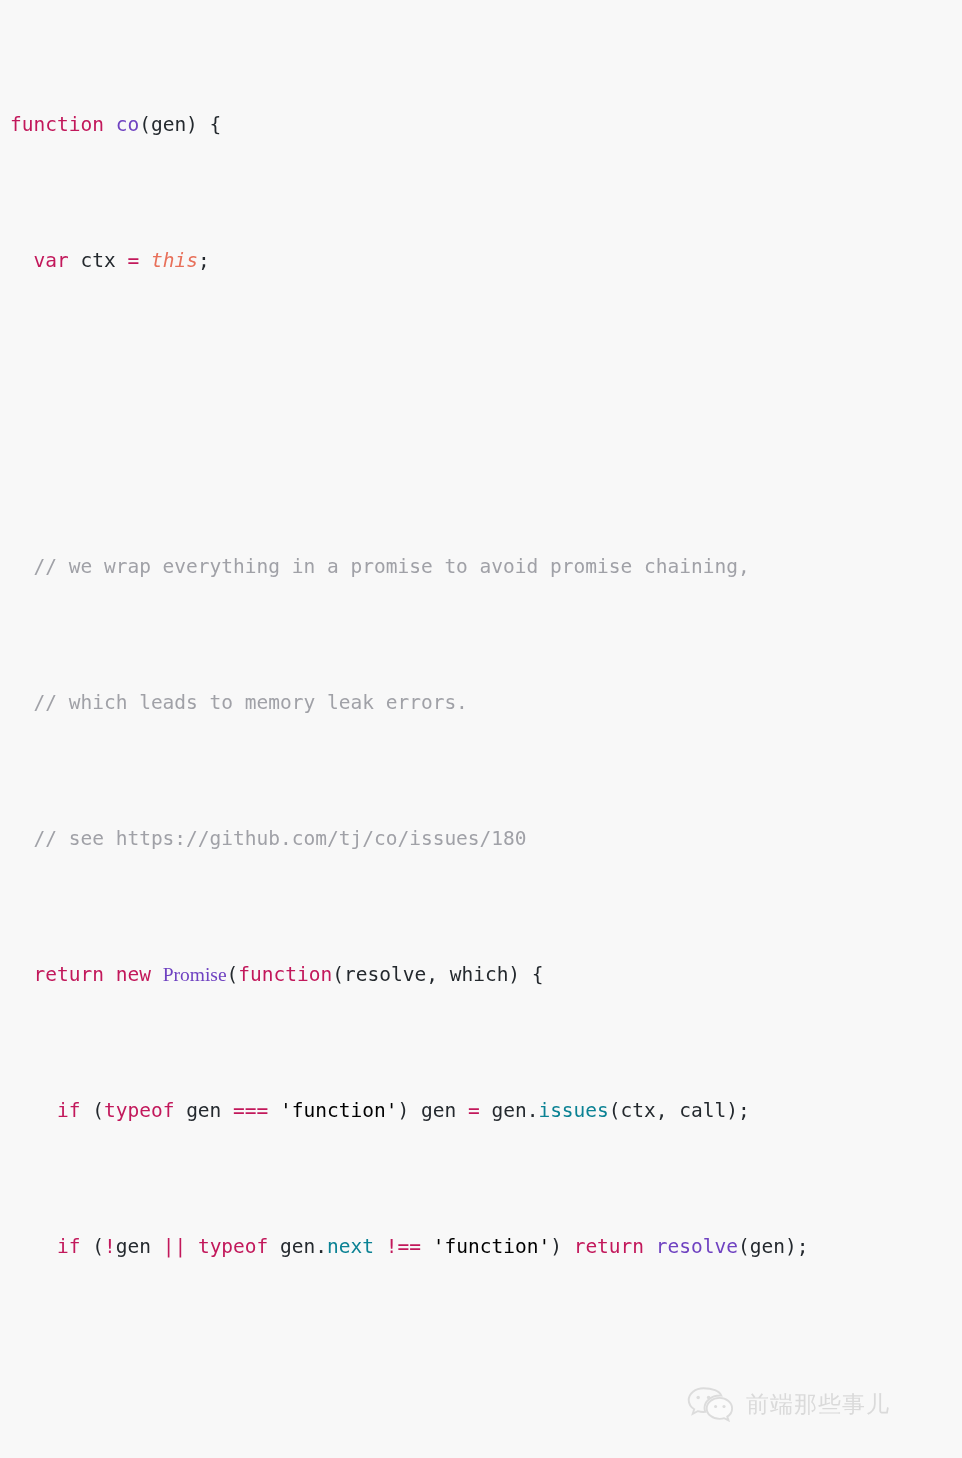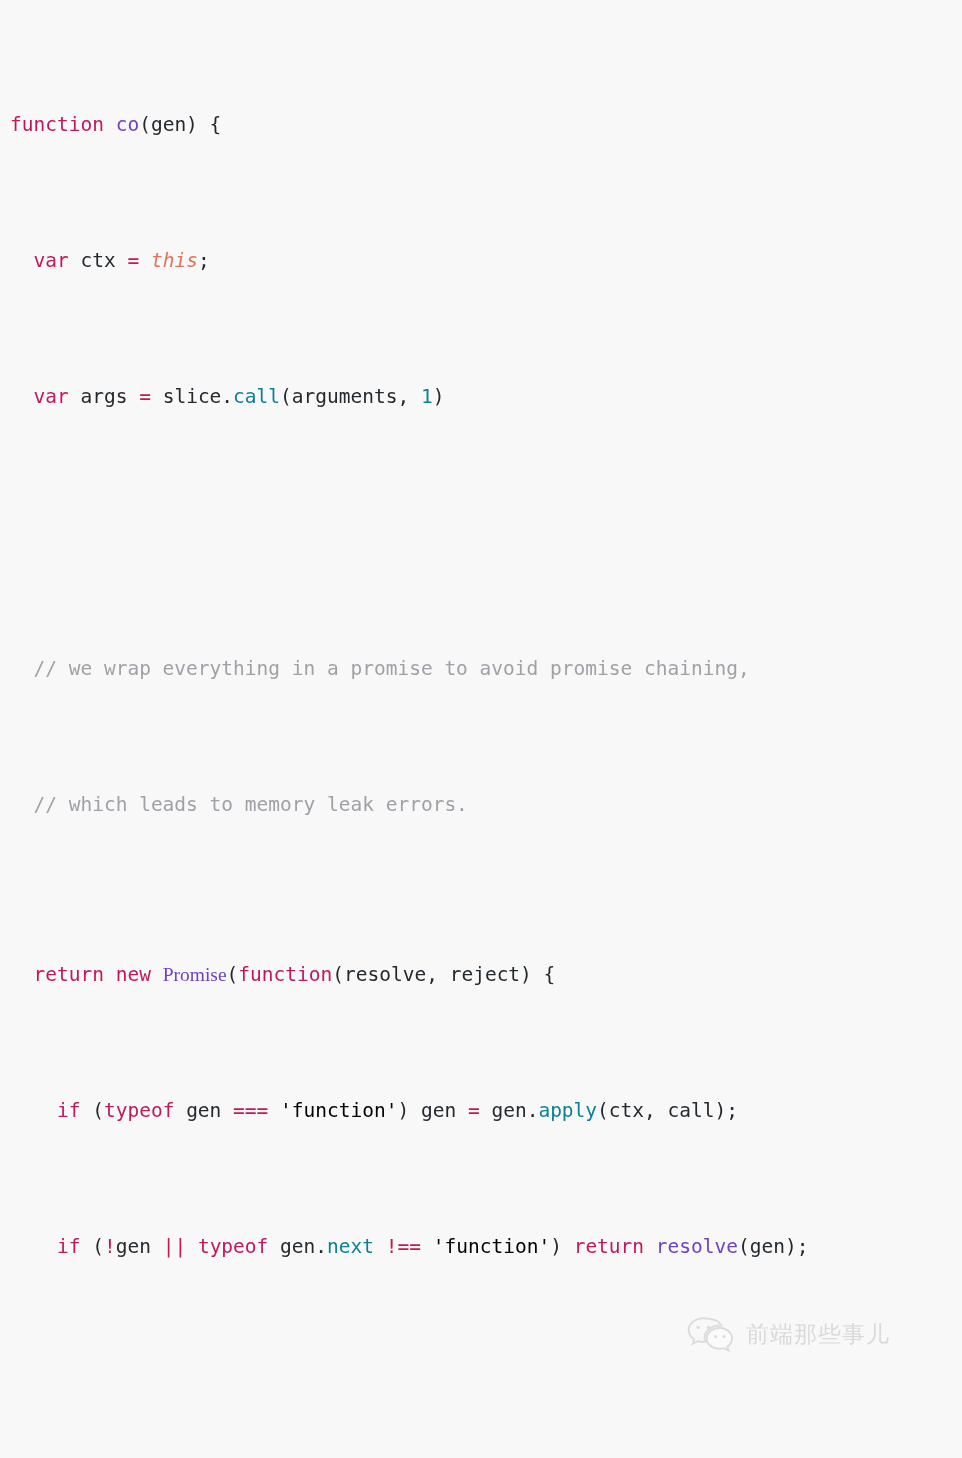--- a/index.html
+++ b/index.html
@@ -42,21 +42,21 @@
   .str  { color: #000000; }            
   .num  { color: #0b8294; }            
   .this { color: #e8705a; font-style: italic; }            
   .cmt  { color: #a0a1a7; text-align: right; }            
   .pln  { color: #24292e; }            
 
   
   #watermark {
     position: absolute;
     left: 686px;
-    top: 1316px;
+    top: 1386px;
     display: flex;
     align-items: center;
     gap: 10px;
     opacity: 1;
   }
   #wm-logo { display: block; }
   #wm-text {
     font-family: "DejaVu Sans", "Liberation Sans", sans-serif;
     font-size: 23px;
     color: #dadada;
@@ -69,32 +69,32 @@
 <body>
 
 <div id="page">
 
   <div id="code">
 
     <div class="ln"><span class="kw">function</span> <span class="fn">co</span><span class="pln">(gen) {</span></div>
 
     <div class="ln"><span class="pln">  </span><span class="kw">var</span><span class="pln"> ctx </span><span class="op">=</span> <span class="this">this</span><span class="pln">;</span></div>
 
-    <div class="ln"><span class="pln">  </span><span class="kw">var</span><span class="pln"> args </span><span class="op">=</span><span class="pln"> slice.</span><span class="mth">call</span><span class="pln">(arguments, </span><span class="num">1</span><span class="pln">)</span></div>
 
     <div class="ln">&nbsp;</div>
 
     <div class="ln"><span class="pln">  </span><span class="cmt">// we wrap everything in a promise to avoid promise chaining,</span></div>
 
     <div class="ln"><span class="pln">  </span><span class="cmt">// which leads to memory leak errors.</span></div>
 
+    <div class="ln"><span class="pln">  </span><span class="cmt">// see https://github.com/tj/co/issues/180</span></div>
 
-    <div class="ln"><span class="pln">  </span><span class="kw">return</span> <span class="kw">new</span> <span class="cls">Promise</span><span class="pln">(</span><span class="kw">function</span><span class="pln">(resolve, reject) {</span></div>
+    <div class="ln"><span class="pln">  </span><span class="kw">return</span> <span class="kw">new</span> <span class="cls">Promise</span><span class="pln">(</span><span class="kw">function</span><span class="pln">(resolve, which) {</span></div>
 
-    <div class="ln"><span class="pln">    </span><span class="kw">if</span><span class="pln"> (</span><span class="kw">typeof</span><span class="pln"> gen </span><span class="op">===</span> <span class="str">'function'</span><span class="pln">) gen </span><span class="op">=</span><span class="pln"> gen.</span><span class="mth">apply</span><span class="pln">(ctx, call);</span></div>
+    <div class="ln"><span class="pln">    </span><span class="kw">if</span><span class="pln"> (</span><span class="kw">typeof</span><span class="pln"> gen </span><span class="op">===</span> <span class="str">'function'</span><span class="pln">) gen </span><span class="op">=</span><span class="pln"> gen.</span><span class="mth">issues</span><span class="pln">(ctx, call);</span></div>
 
     <div class="ln"><span class="pln">    </span><span class="kw">if</span><span class="pln"> (</span><span class="op">!</span><span class="pln">gen </span><span class="op">||</span> <span class="kw">typeof</span><span class="pln"> gen.</span><span class="mth">next</span> <span class="op">!==</span> <span class="str">'function'</span><span class="pln">) </span><span class="kw">return</span> <span class="fn">resolve</span><span class="pln">(gen);</span></div>
 
     
 
     
 
     
 
     

